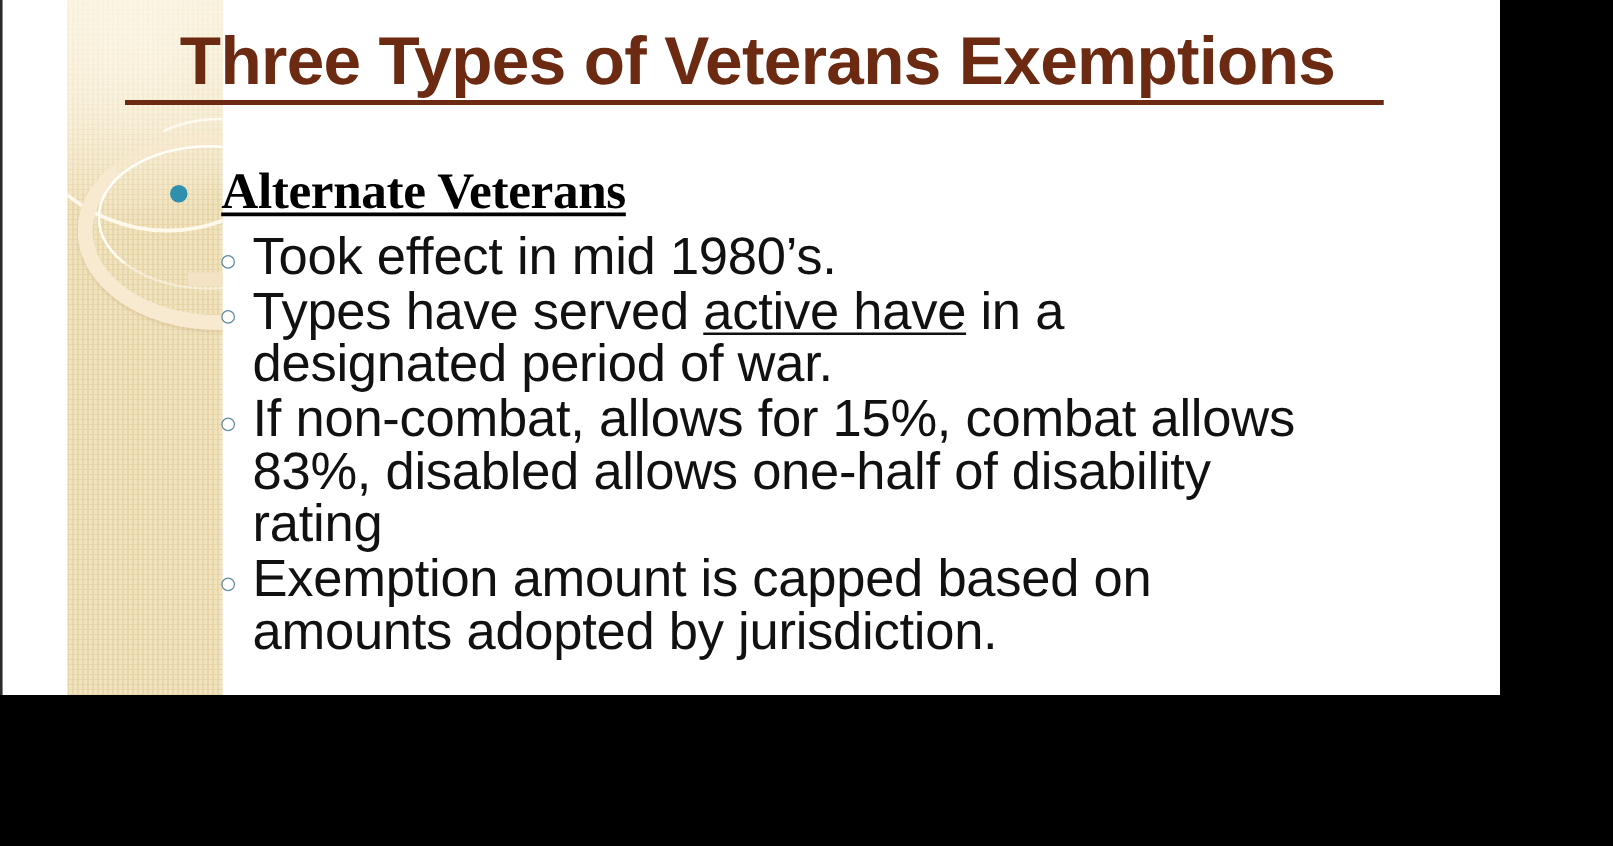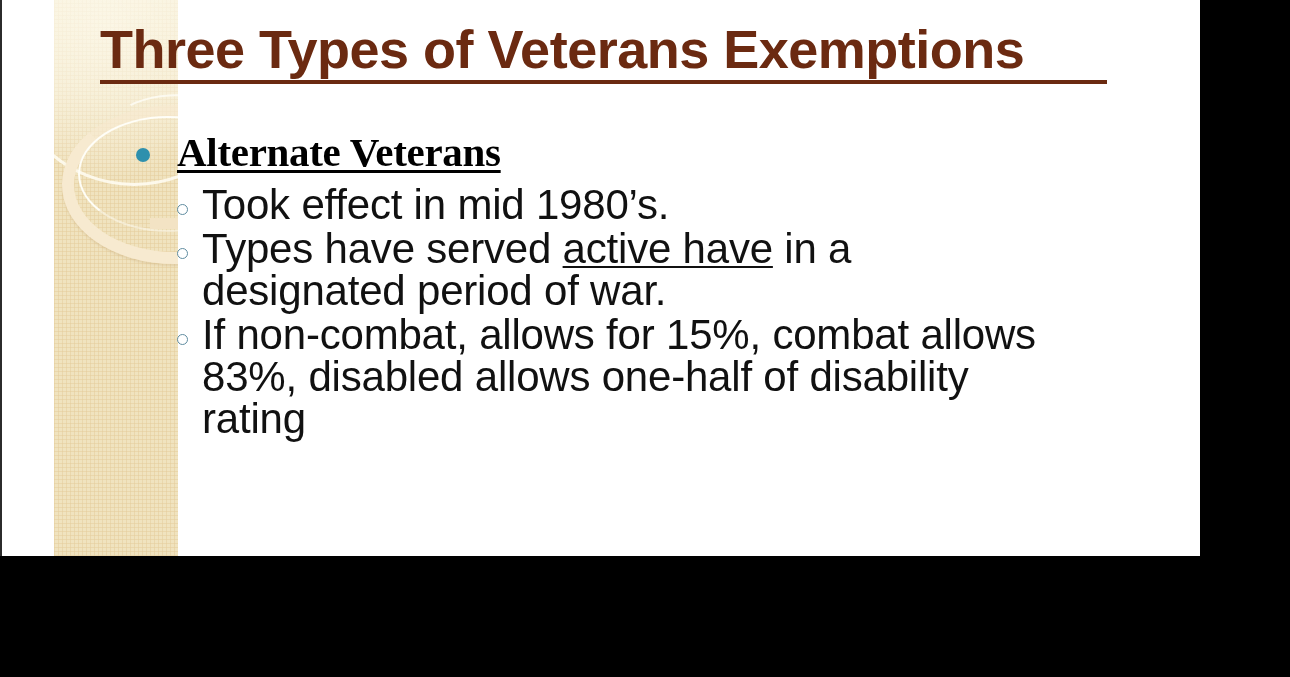--- a/index.html
+++ b/index.html
@@ -133,21 +133,21 @@
     width: 1012px;
   }
   .title-text {
     margin: 0;
     font-family: "Liberation Sans", sans-serif;
     font-size: 54px;
     line-height: 58px;
     font-weight: 700;
     letter-spacing: -0.5px;
     color: #6b2a11;
-    text-align: left;
+    text-align: center;
     white-space: nowrap;
   }
   .title-rule {
     margin-top: 2px;
     width: 1007px;
     height: 4px;
     background: #6b2a11;
   }
 
   
@@ -259,17 +259,21 @@
       <div class="lvl2">
         <span class="bullet-circle"></span>
         <span class="lvl2-text"><span>Types have served </span><u>active have</u><span> in a designated period of war.</span></span>
       </div>
 
       <div class="lvl2">
         <span class="bullet-circle"></span>
         <span class="lvl2-text">If non-combat, allows for 15%, combat allows 83%, disabled allows one-half of disability rating</span>
       </div>
 
+      <div class="lvl2">
+        <span class="bullet-circle"></span>
+        <span class="lvl2-text">Exemption amount is capped  based on amounts adopted by jurisdiction.</span>
+      </div>
 
     </div>
 
   </div>
 </div>
 
 </body></html>

